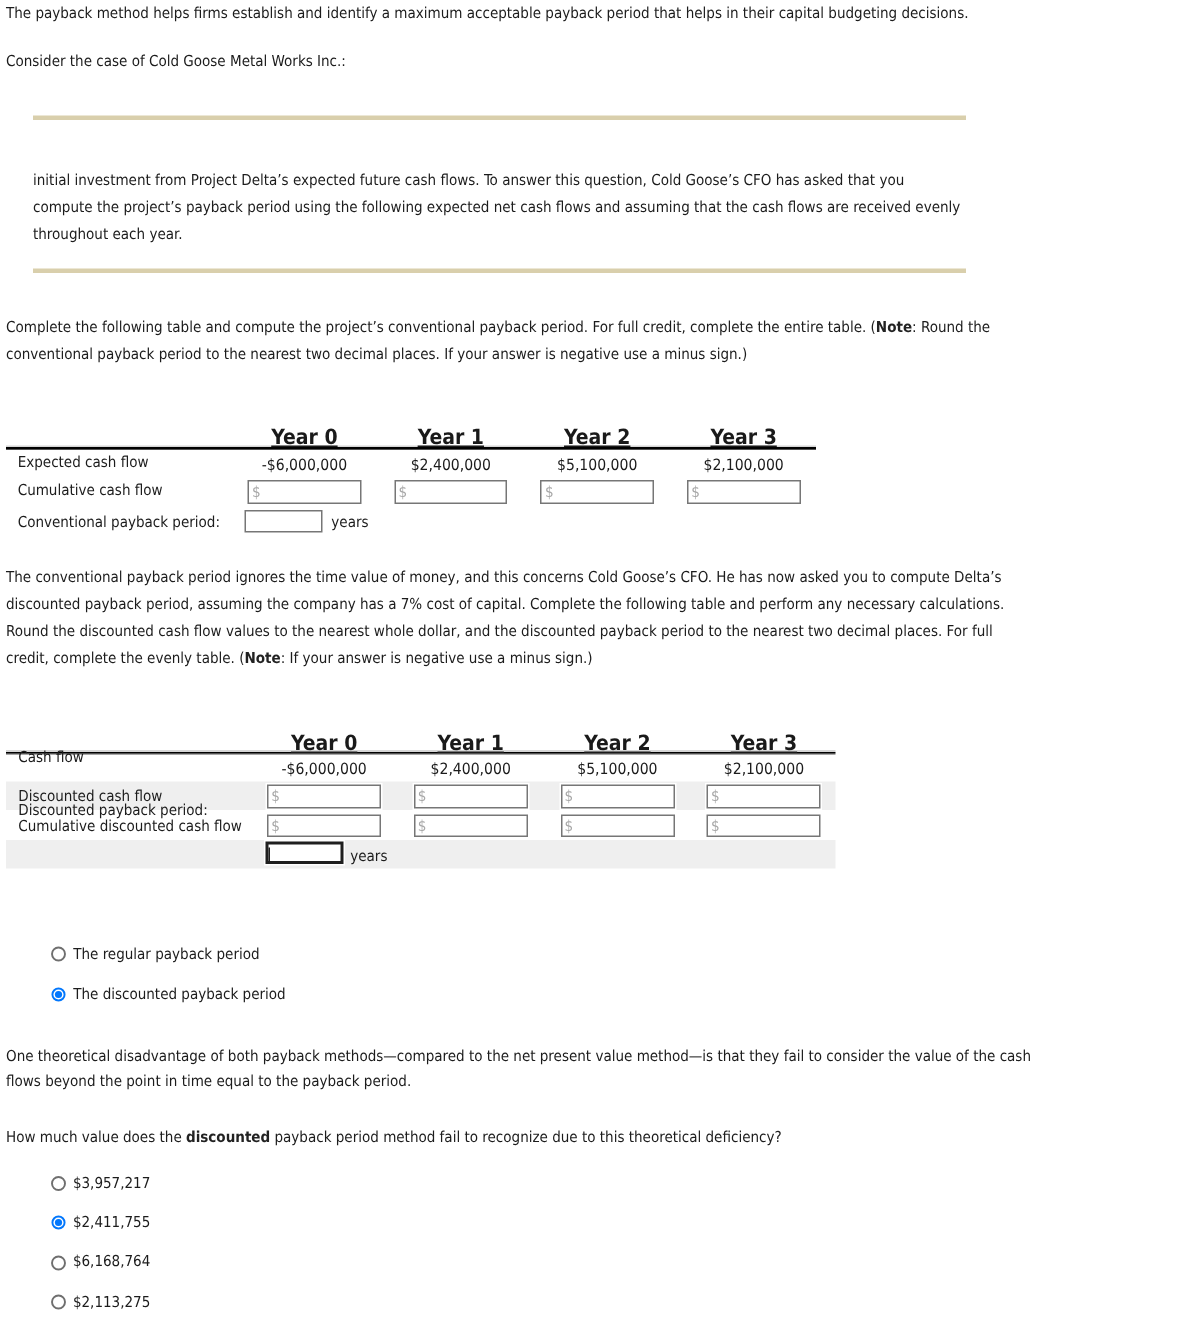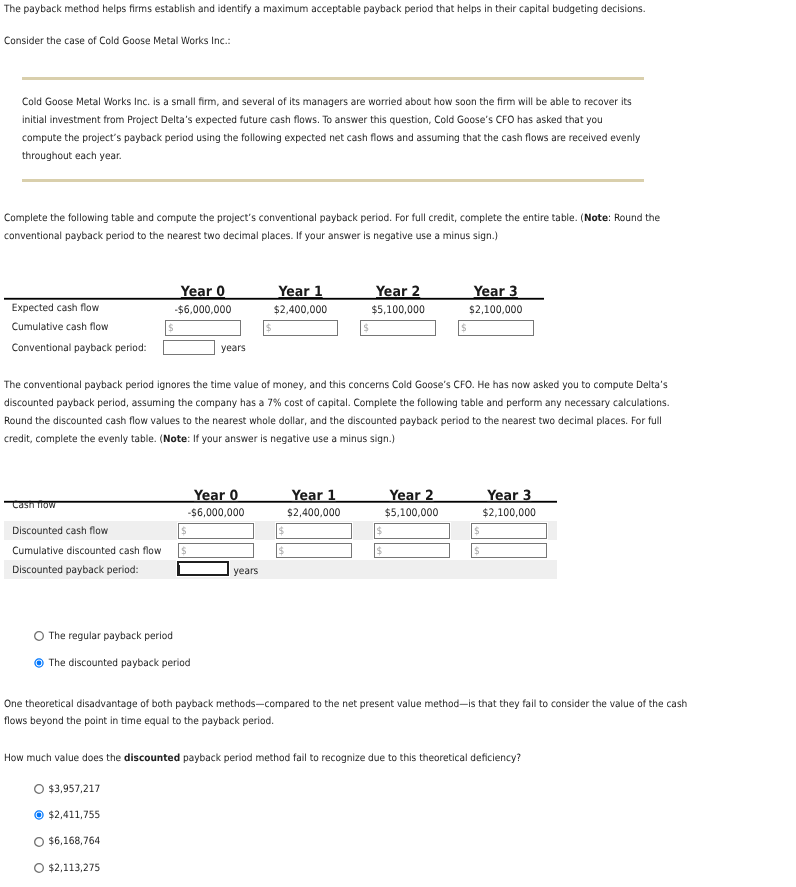--- a/index.html
+++ b/index.html
@@ -22,21 +22,20 @@
   .rad svg{display:block;}
 </style>
 </head>
 <body>
 
 <div class="page">
 <div class="abs ln" style="left:4px;top:5px">The payback method helps firms establish and identify a maximum acceptable payback period that helps in their capital budgeting decisions.</div>
 <div class="abs ln" style="left:4px;top:37px">Consider the case of Cold Goose Metal Works Inc.:</div>
 <div class="abs tanrule" style="left:22px;top:77px;width:622px"></div>
 <div class="abs tanrule" style="left:22px;top:178.7px;width:622px"></div>
-<div class="abs ln" style="left:22px;top:98.0px">Cold Goose Metal Works Inc. is a small firm, and several of its managers are worried about how soon the firm will be able to recover its</div>
 <div class="abs ln" style="left:22px;top:115.93px">initial investment from Project Delta’s expected future cash flows. To answer this question, Cold Goose’s CFO has asked that you</div>
 <div class="abs ln" style="left:22px;top:133.86px">compute the project’s payback period using the following expected net cash flows and assuming that the cash flows are received evenly</div>
 <div class="abs ln" style="left:22px;top:151.79px">throughout each year.</div>
 <div class="abs ln" style="left:4px;top:214px"><span>Complete the following table and compute the project’s conventional payback period. For full credit, complete the entire table. (</span><b>Note</b><span>: Round the</span></div>
 <div class="abs ln" style="left:4px;top:232.2px">conventional payback period to the nearest two decimal places. If your answer is negative use a minus sign.)</div>
 <div class="abs tline" style="left:4px;top:297px;width:540px"></div>
 <div class="abs hdr" style="left:202.95px;top:284.4px;transform:translateX(-50%)">Year 0</div>
 <div class="abs hdr" style="left:300.55px;top:284.4px;transform:translateX(-50%)">Year 1</div>
 <div class="abs hdr" style="left:398.15px;top:284.4px;transform:translateX(-50%)">Year 2</div>
 <div class="abs hdr" style="left:495.75px;top:284.4px;transform:translateX(-50%)">Year 3</div>
@@ -104,21 +103,21 @@
     </div>
 <div class="abs" style="left:372.5px;top:541.5px;width:78.2px;height:17.6px;background:#fff"></div>
 <div class="abs inp" style="left:373.5px;top:542.5px;width:76.2px;height:15.6px">
       <span class="ph">$</span>
     </div>
 <div class="abs" style="left:470.2px;top:541.5px;width:78.2px;height:17.6px;background:#fff"></div>
 <div class="abs inp" style="left:471.2px;top:542.5px;width:76.2px;height:15.6px">
       <span class="ph">$</span>
     </div>
 <div class="abs shade" style="left:3.8px;top:559.8px;width:553.2px;height:19.5px"></div>
-<div class="abs ln" style="left:12.2px;top:566.0px">Discounted payback period:</div>
+<div class="abs ln" style="left:12.2px;top:536px">Discounted payback period:</div>
 <div class="abs" style="left:175.9px;top:560.0999999999999px;width:53.8px;height:17.2px;background:#fff"></div>
 <div class="abs" style="left:176.9px;top:561.0999999999999px;width:51.8px;height:15.2px;box-sizing:border-box;border:2px solid #1f1f1f;background:#fff">
       <span style="position:absolute;left:0.6px;top:1.8px;width:1px;height:9.6px;background:#1f1f1f;display:block"></span>
     </div>
 <div class="abs ln" style="left:233.5px;top:566.5999999999999px">years</div>
 <div class="abs rad" style="left:32.6px;top:629.9px">
       <svg width="12" height="12" viewBox="0 0 24 24">
         <circle cx="12" cy="12" r="8.65" fill="#fff" stroke="#6f6f6f" stroke-width="2.6"></circle>
       </svg>
     </div>

